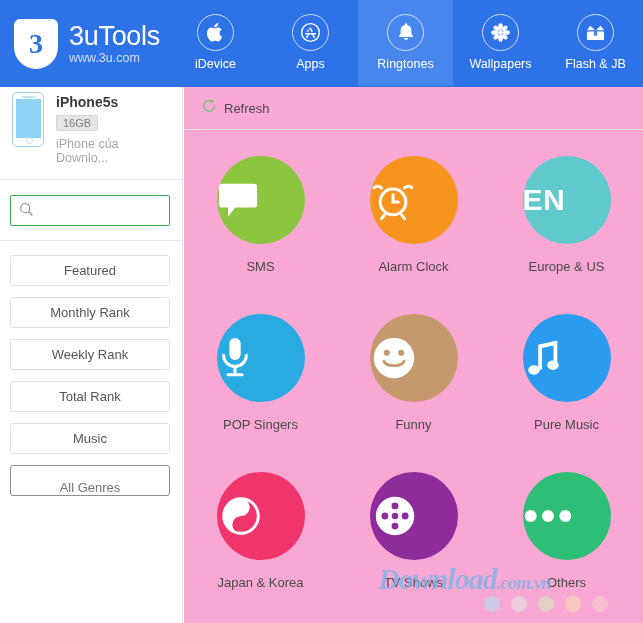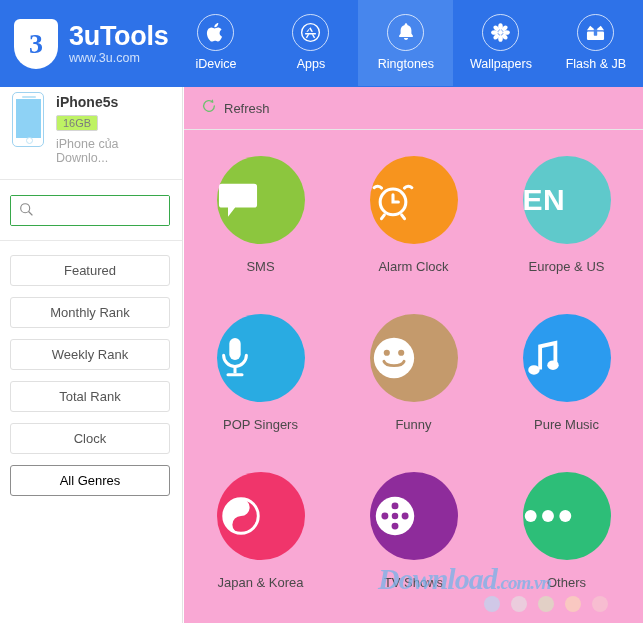--- a/index.html
+++ b/index.html
@@ -22,21 +22,21 @@
     width:44px; height:50px; background:#ffffff;
     border-radius:6px 6px 22px 22px;
     display:flex; align-items:center; justify-content:center;
     flex:0 0 auto;
   }
   .brand-logo span {
     font-size:28px; font-weight:bold; color:#2E72E8;
     font-family:"Liberation Serif", serif; line-height:1;
   }
   .brand-txt { margin-left:11px; }
-  .brand-title { color:#fff; font-size:27px; font-weight:bold; letter-spacing:-0.3px; line-height:1.05; }
+  .brand-title { color:#fff; font-size:27px; font-weight:normal; letter-spacing:-0.3px; line-height:1.05; }
   .brand-sub { color:#cfe0fb; font-size:12.5px; margin-top:1px; }
 
   .navs { display:flex; align-items:stretch; height:90px; }
   .nav-item {
     width:95px; height:87px;
     display:flex; flex-direction:column; align-items:center; justify-content:center;
     cursor:pointer;
   }
   .nav-item.active { background:#4786ED; }
   .nav-ring {
@@ -59,21 +59,21 @@
     background:#fff; position:relative; flex:0 0 auto;
   }
   .phone-screen { position:absolute; left:2.5px; top:6px; right:2.5px; height:39px; background:#8ed2f5; }
   .phone-speaker { position:absolute; left:9px; top:3px; width:14px; height:1.6px; background:#bfe4f6; border-radius:1px; }
   .phone-home { position:absolute; left:12.5px; bottom:2.5px; width:7px; height:7px; border:1.2px solid #bfe4f6; border-radius:50%; }
   .dev-info { margin-left:12px; padding-top:2px; }
   .dev-name { font-size:14px; font-weight:bold; color:#3a3a3a; }
   .dev-cap {
     display:inline-block; margin-top:5px; padding:1px 6px;
     border:1px solid #d5d5d5; border-radius:2px;
-    font-size:11px; color:#7d7d7d; background:#bef264;
+    font-size:11px; color:#7d7d7d; background:#e5e5e5;
   }
   .dev-owner { margin-top:6px; font-size:12.5px; color:#a6a6a6; }
 
   .side-div { height:1px; background:#e8e8e8; margin:0 0 0 0; }
 
   .searchwrap { padding:15px 12px 14px 10px; }
   .searchbox {
     display:flex; height:31px; border:1px solid #37a84a; border-radius:2px; overflow:hidden;
   }
   .search-input {
@@ -82,21 +82,21 @@
     font-family:"Liberation Sans", sans-serif;
   }
   .search-icon-abs { position:absolute; margin-left:9px; margin-top:7px; pointer-events:none; }
 
   .menu { padding:0 12px 0 10px; }
   .menu-item {
     height:31px; margin-bottom:11px; border:1px solid #e0e0e0; border-radius:3px;
     display:flex; align-items:center; justify-content:center;
     font-size:13px; color:#555; background:#fff; cursor:pointer;
   }
-  .menu-item.selected { border-color:#8d8d8d; color:#000000; }
+  .menu-item.selected { border-color:#8d8d8d; color:#737373;align-items:flex-end; }
 
   
   .main { position:absolute; left:184px; top:87px; width:459px; height:600px; background:#f9a8d4; }
   .toolbar { height:43px; display:flex; align-items:center; padding-left:17px; border-bottom:1px solid #e8e8e8; }
   .refresh { display:flex; align-items:center; cursor:pointer; }
   .refresh-label { margin-left:7px; font-size:13px; color:#4a4a4a; }
 
   .grid { padding:26px 0 0 0; display:flex; flex-wrap:wrap; }
   .tile {
     width:153px; height:158px;
@@ -243,21 +243,21 @@
       <div class="menu-item">
           <span>Monthly Rank</span>
         </div>
       <div class="menu-item">
           <span>Weekly Rank</span>
         </div>
       <div class="menu-item">
           <span>Total Rank</span>
         </div>
       <div class="menu-item">
-          <span>Clock</span>
+          <span>Music</span>
         </div>
       <div class="menu-item selected">
           <span>All Genres</span>
         </div>
     </div>
   </div>
 
   <div class="main">
 
     <div class="toolbar">

